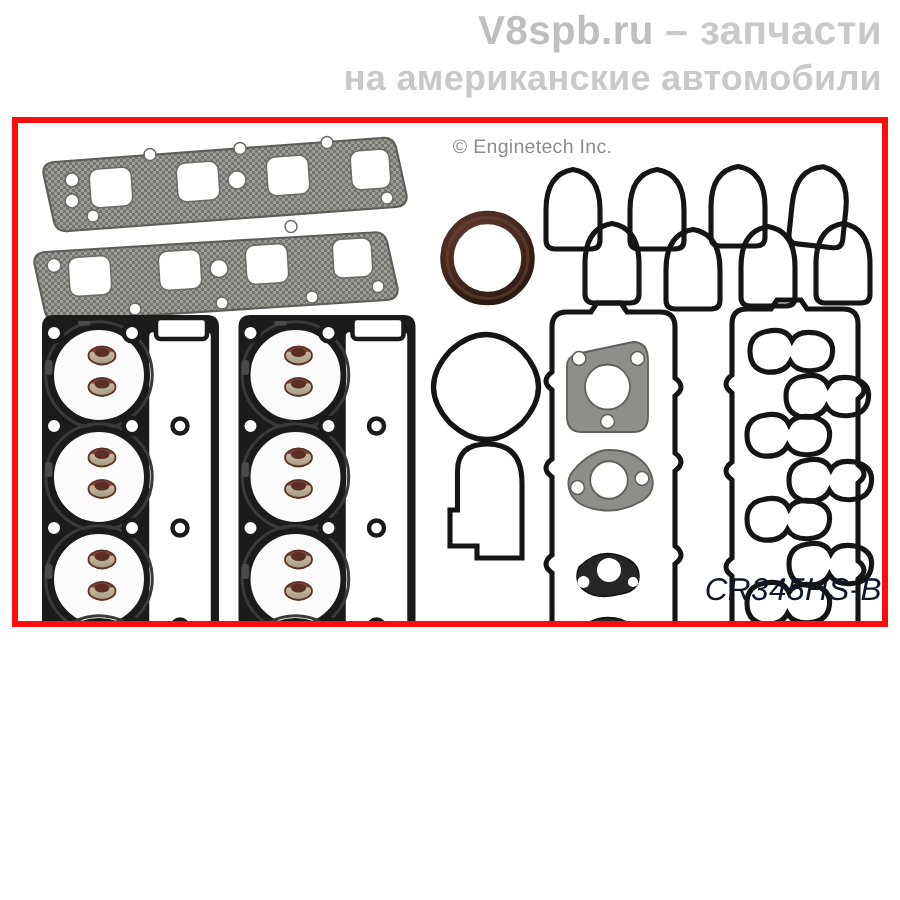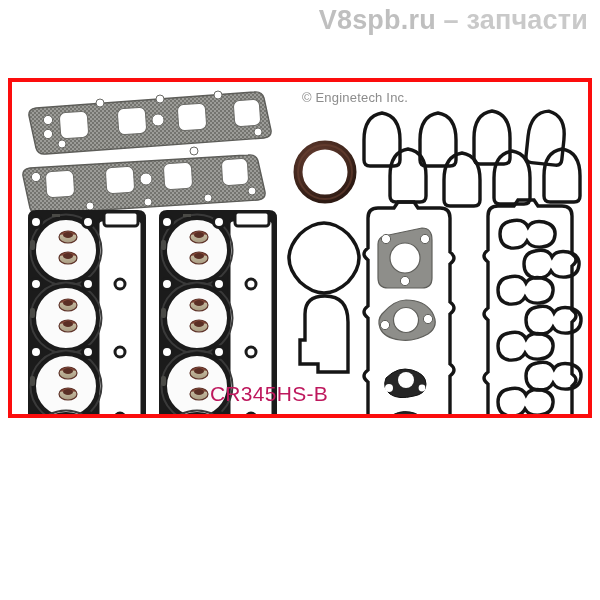--- a/index.html
+++ b/index.html
@@ -53,37 +53,39 @@
     font-size:13px;
     color:#8c8c8c;
     letter-spacing:0.2px;
   }
   .copyright-shift{margin-left:110px;}
 
   .partno{
     position:absolute;
     left:0;bottom:8px;
     width:100%;
-    text-align:center;
+    text-align:right;
     font-size:21px;
-    color:#be185d;
+    color:#0f172a;
     letter-spacing:0.3px;
+    font-style:italic;
   }
   .partno-shift{margin-left:-62px;}
 
   svg{display:block;}
   .artwork{position:absolute;left:0;top:0;}
 </style>
 </head>
 <body>
 
 <div id="root">
 
   <div class="site-header">
     <div class="hdr-line hdr-line1"><span class="hdr-brand">V8spb.ru</span> <span class="hdr-dash">–</span> <span class="hdr-tail">запчасти</span></div>
+    <div class="hdr-line hdr-line2">на американские автомобили</div>
   </div>
 
   <div class="photo-frame">
     <div class="photo-inner">
 
       <svg class="artwork" width="576" height="436" viewBox="0 0 576 436">
         <defs>
           <pattern id="mesh" width="4" height="4" patternUnits="userSpaceOnUse">
             <rect width="4" height="4" fill="#9c9c98"></rect>
             <rect width="2" height="2" fill="#74746f"></rect>

